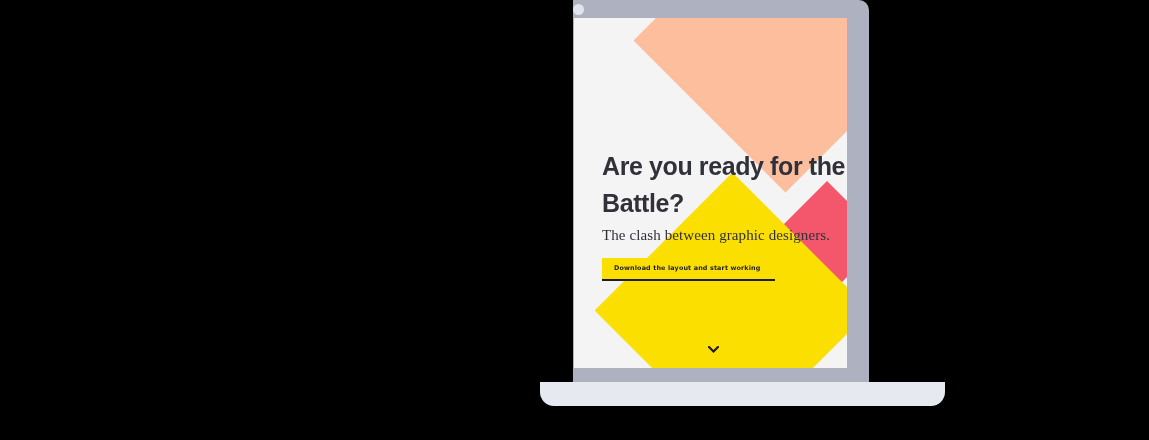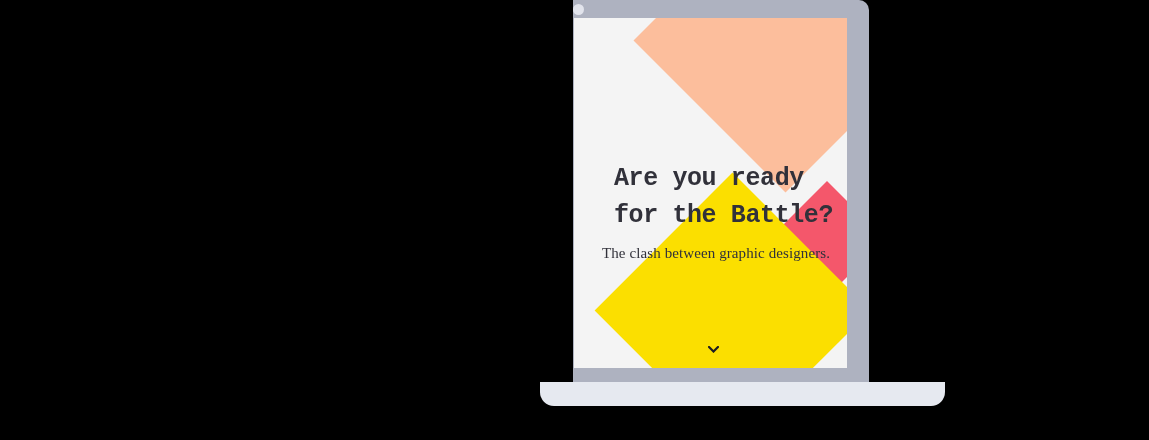--- a/index.html
+++ b/index.html
@@ -94,22 +94,22 @@
 
   
   .content {
     position: absolute;
     left: 28px;
     top: 130px;
     width: 250px;
     z-index: 5;
   }
   .headline {
-    margin: 12px;
-    font-family: Liberation Mono, monospace;
+    margin: 0;
+    font-family: Liberation Sans, sans-serif;
     font-size: 25px;
     line-height: 37px;
     font-weight: 700;
     letter-spacing: -0.4px;
     color: #31313a;
     width: 248px;
   }
   .subhead {
     margin: 6px 0 0 0;
     font-family: "Liberation Serif", serif;
@@ -198,20 +198,23 @@
 
     <div class="screen">
 
       <div class="shape shape-peach"></div>
       <div class="shape shape-red"></div>
       <div class="shape shape-yellow"></div>
 
       <div class="content">
         <h1 class="headline">Are you ready for the Battle?</h1>
         <p class="subhead">The clash between graphic designers.</p>
+        <div class="cta-wrap">
+          <button class="cta-button">Download the layout and start working</button>
+        </div>
       </div>
 
       <div class="scroll-cue">
         <svg width="11" height="7" viewBox="0 0 11 7">
           <path d="M1 1 L5.5 5.5 L10 1" fill="none" stroke="#1d1d22" stroke-width="2.2" stroke-linecap="square"></path>
         </svg>
       </div>
 
     </div>
 

